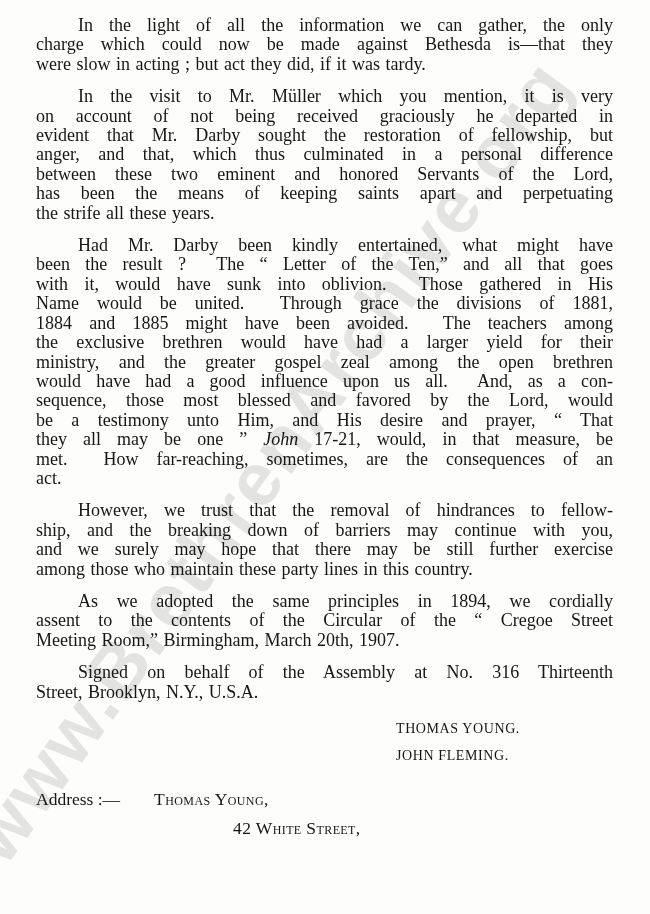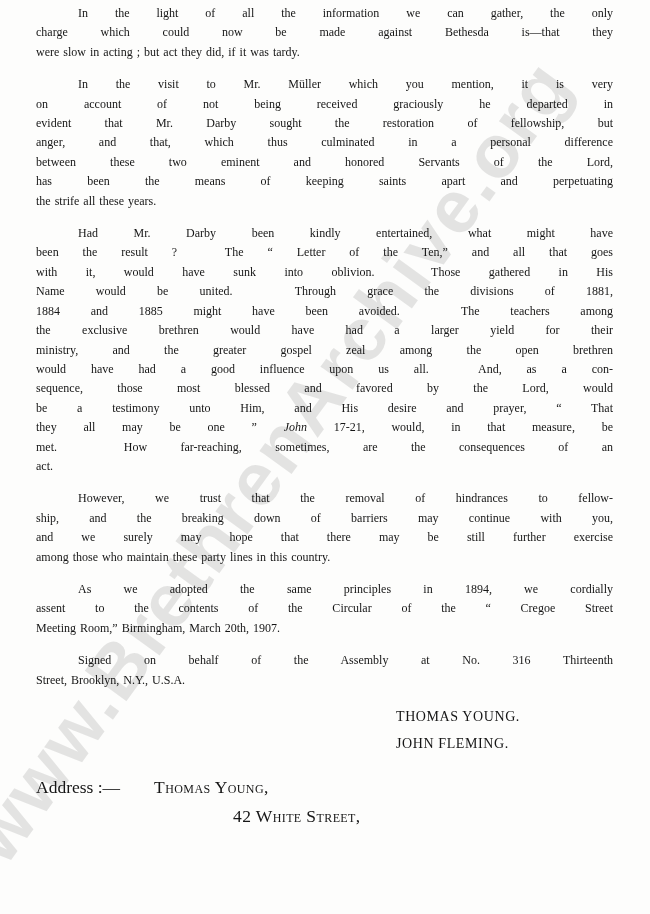--- a/index.html
+++ b/index.html
@@ -25,22 +25,22 @@
     font-size: 75px;
     letter-spacing: 2px;
     line-height: 75px;
     color: rgba(0, 0, 0, 0.10);
     white-space: nowrap;
     pointer-events: none;
     user-select: none;
   }
   .body-text {
     position: relative;
-    padding: 4px 37px 0 36px;
-    font-size: 12px;
+    padding: 16px 37px 0 36px;
+    font-size: 18px;
   }
   .paragraph { margin-bottom: 13px; }
   .line {
     line-height: 19.4px;
     text-align: justify;
     text-align-last: justify;
     word-spacing: 1px;
   }
   .line.last { text-align-last: left; }
   .line.first { padding-left: 42px; }

